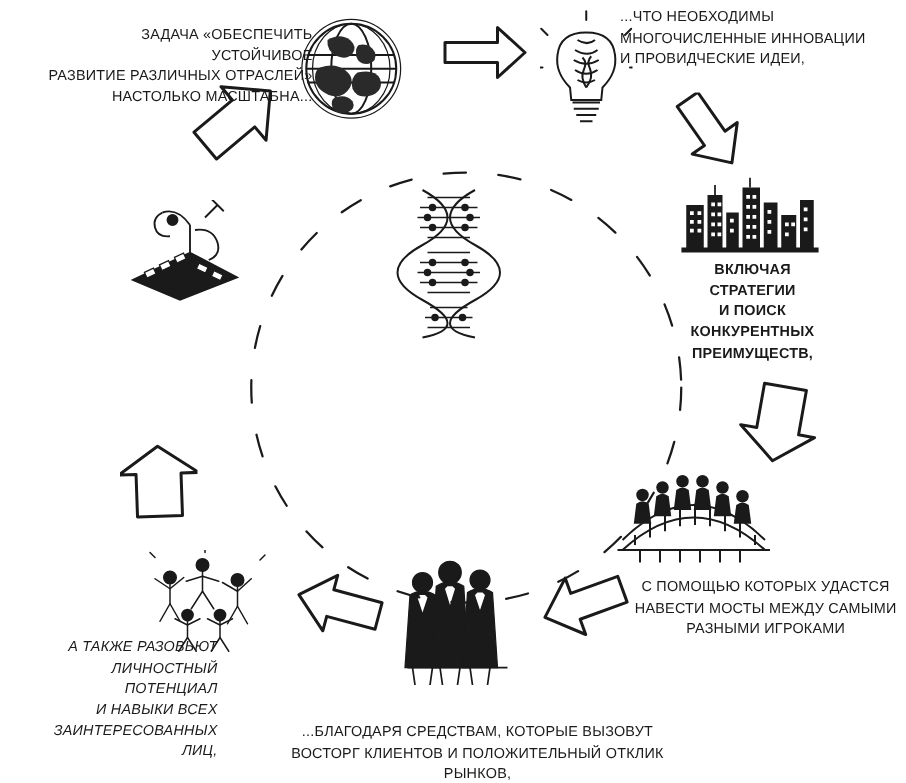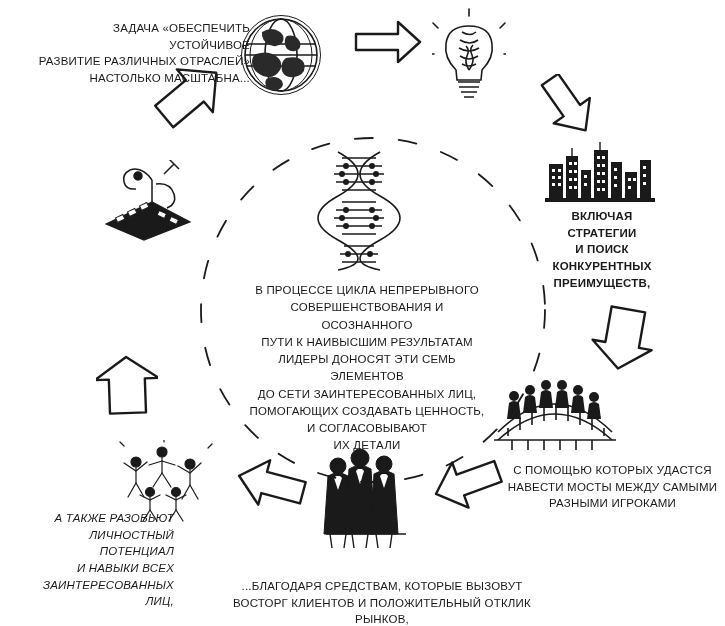--- a/index.html
+++ b/index.html
@@ -99,20 +99,23 @@
         <path d="M37 62 q-5 -8 -2 -14 q3 -6 -1 -10 M37 62 q6 -8 3 -15 q-3 -6 1 -10"></path>
         <path d="M30 24 q8 5 14 0 M28 32 q10 6 18 0 M27 40 q10 6 20 0 M28 48 q9 6 18 0 M30 56 q7 4 14 0"></path>
       </g>
       <g stroke="#1a1a1a" stroke-width="1.6" stroke-linecap="round">
         <path d="M6 20 l-5 -5 M37 8 l0 -7 M68 20 l5 -5 M2 46 l-6 0 M72 46 l6 0"></path>
       </g>
     </svg>
     </span>
   </div>
 
+  <div class="txt left" style="left:496px; top:6px; width:225px;">...ЧТО НЕОБХОДИМЫ
+МНОГОЧИСЛЕННЫЕ ИННОВАЦИИ
+И ПРОВИДЧЕСКИЕ ИДЕИ,</div>
 
   <div class="arrow" style="left:529px; top:74px;">
     <svg width="70" height="72" viewBox="0 0 70 72">
       <g transform="rotate(55 35 36)">
         <path d="M2 20 L40 20 L40 8 L64 30 L40 52 L40 40 L2 40 Z" fill="none" stroke="#1a1a1a" stroke-width="2.4" stroke-linejoin="round"></path>
       </g>
     </svg>
   </div>
 
   <div class="node" style="left:545px; top:142px; width:110px; height:62px;">
@@ -379,22 +382,14 @@
     </svg>
     </span>
   </div>
 
   <div class="dashes" style="left:178px; top:120px;">
     <svg width="390" height="380" viewBox="0 0 390 380">
       <circle cx="195" cy="190" r="172" fill="none" stroke="#1a1a1a" stroke-width="1.8" stroke-dasharray="18 26" stroke-linecap="round"></circle>
     </svg>
   </div>
 
-  <div class="center-text" style="left:248px; top:282px; width:238px;">В ПРОЦЕССЕ ЦИКЛА НЕПРЕРЫВНОГО
-СОВЕРШЕНСТВОВАНИЯ И ОСОЗНАННОГО
-ПУТИ К НАИВЫСШИМ РЕЗУЛЬТАТАМ
-ЛИДЕРЫ ДОНОСЯТ ЭТИ СЕМЬ ЭЛЕМЕНТОВ
-ДО СЕТИ ЗАИНТЕРЕСОВАННЫХ ЛИЦ,
-ПОМОГАЮЩИХ СОЗДАВАТЬ ЦЕННОСТЬ,
-И СОГЛАСОВЫВАЮТ
-ИХ ДЕТАЛИ</div>
 
 </div>
 
 </body></html>

